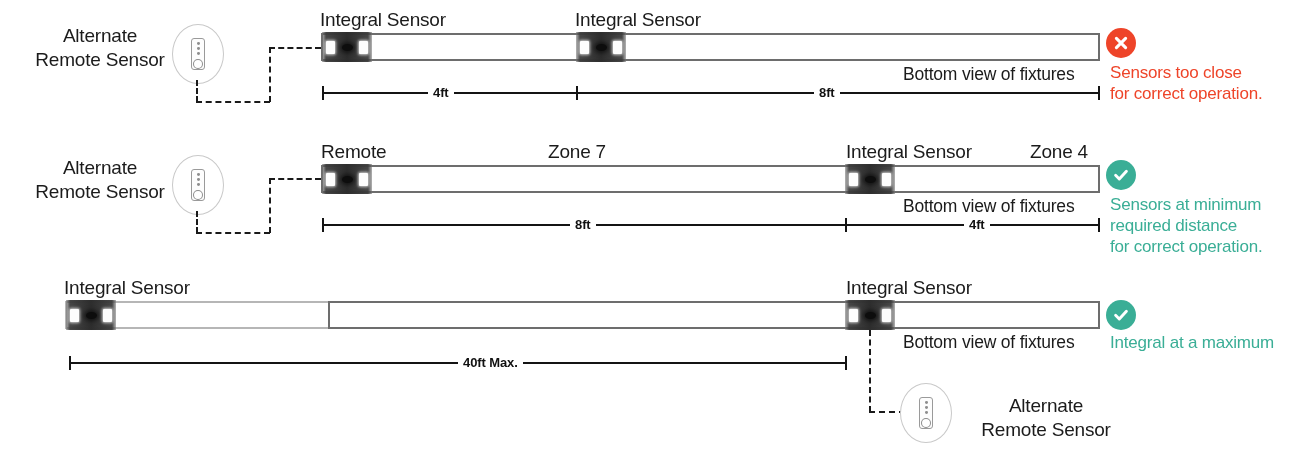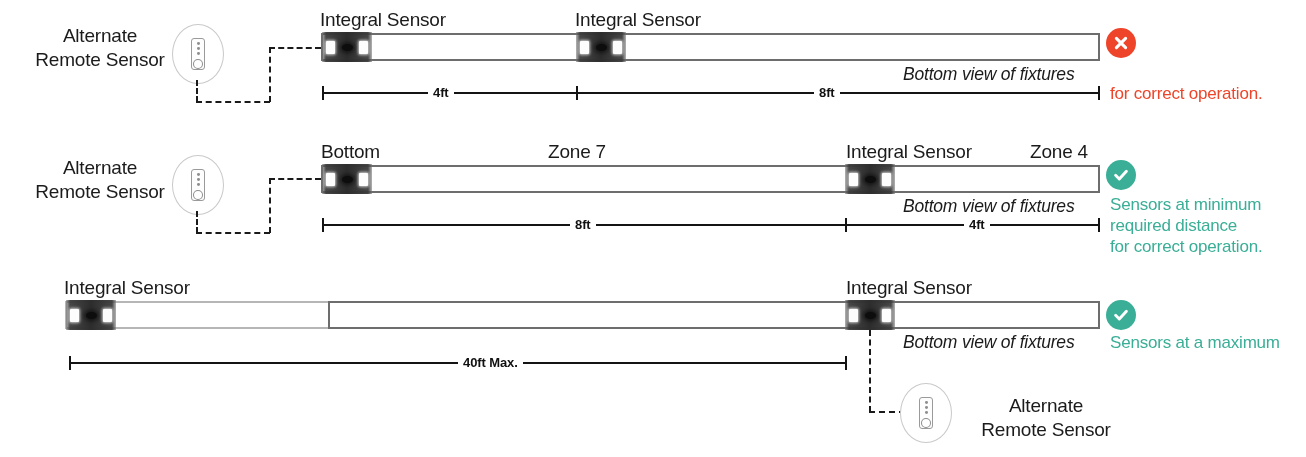--- a/index.html
+++ b/index.html
@@ -26,21 +26,20 @@
     letter-spacing:-0.2px;
   }
   .lbl-2l{white-space:normal;text-align:center;}
   .bottomview{
     position:absolute;
     font-size:17.5px;
     line-height:21px;
     color:#1b1b1b;
     white-space:nowrap;
     letter-spacing:-0.2px;
-    font-style:italic;
   }
   .status{
     position:absolute;
     font-size:17px;
     line-height:21.5px;
     white-space:nowrap;
     letter-spacing:-0.2px;
   }
   .status.bad{color:#ee4429;}
   .status.good{color:#3aae96;}
@@ -202,20 +201,21 @@
     <div class="tick" style="right:0;"></div>
   </div>
   <div class="dimtxt" style="left:428px;top:86px;">4ft</div>
   <div class="dimtxt" style="left:814px;top:86px;">8ft</div>
 
   <div class="badge x" style="left:1106px;top:28px;">
     <svg width="18" height="18" viewBox="0 0 18 18" aria-hidden="true">
       <path d="M4.4 4.4 L13.6 13.6 M13.6 4.4 L4.4 13.6" stroke="#ffffff" stroke-width="3.1" stroke-linecap="round"></path>
     </svg>
   </div>
+  <div class="status bad" style="left:1110px;top:62px;">Sensors too close</div>
   <div class="status bad" style="left:1110px;top:83px;">for correct operation.</div>
 
   <div class="lbl lbl-2l" style="left:30px;top:156px;width:140px;">
     <span>Alternate</span><br>
     <span>Remote Sensor</span>
   </div>
 
   <div class="puck" style="left:172px;top:155px;width:50px;height:58px;">
     <span class="dev">
       <i></i>
@@ -223,21 +223,21 @@
       <i></i>
       <span class="big"></span>
     </span>
   </div>
 
   <div class="dd-v" style="left:196px;top:211px;height:22px;"></div>
   <div class="dd-h" style="left:196px;top:232px;width:74px;"></div>
   <div class="dd-v" style="left:269px;top:178px;height:55px;"></div>
   <div class="dd-h" style="left:269px;top:178px;width:52px;"></div>
 
-  <div class="lbl" style="left:321px;top:140px;">Bottom</div>
+  <div class="lbl" style="left:321px;top:140px;">Remote</div>
   <div class="lbl" style="left:548px;top:140px;">Zone 7</div>
   <div class="lbl" style="left:846px;top:140px;">Integral Sensor</div>
   <div class="lbl" style="left:1030px;top:140px;">Zone 4</div>
 
   <div class="bar" style="left:321px;top:165px;width:779px;height:28px;"></div>
   <div class="sensor" style="left:322px;top:164px;width:50px;height:30px;">
       <span class="lens"></span>
     </div>
   <div class="sensor" style="left:845px;top:164px;width:50px;height:30px;">
       <span class="lens"></span>
@@ -299,15 +299,15 @@
   <div class="lbl lbl-2l" style="left:960px;top:394px;width:172px;">
     <span>Alternate</span><br>
     <span>Remote Sensor</span>
   </div>
 
   <div class="badge ok" style="left:1106px;top:300px;">
     <svg width="18" height="18" viewBox="0 0 18 18" aria-hidden="true">
       <path d="M3.6 9.3 L7.3 13 L14.4 5.2" fill="none" stroke="#ffffff" stroke-width="2.9" stroke-linecap="round" stroke-linejoin="round"></path>
     </svg>
   </div>
-  <div class="status good" style="left:1110px;top:332px;">Sensors at a maximum</div>
+  <div class="status good" style="left:1110px;top:332px;">Integral at a maximum</div>
 
 </div>
 
 </body></html>

